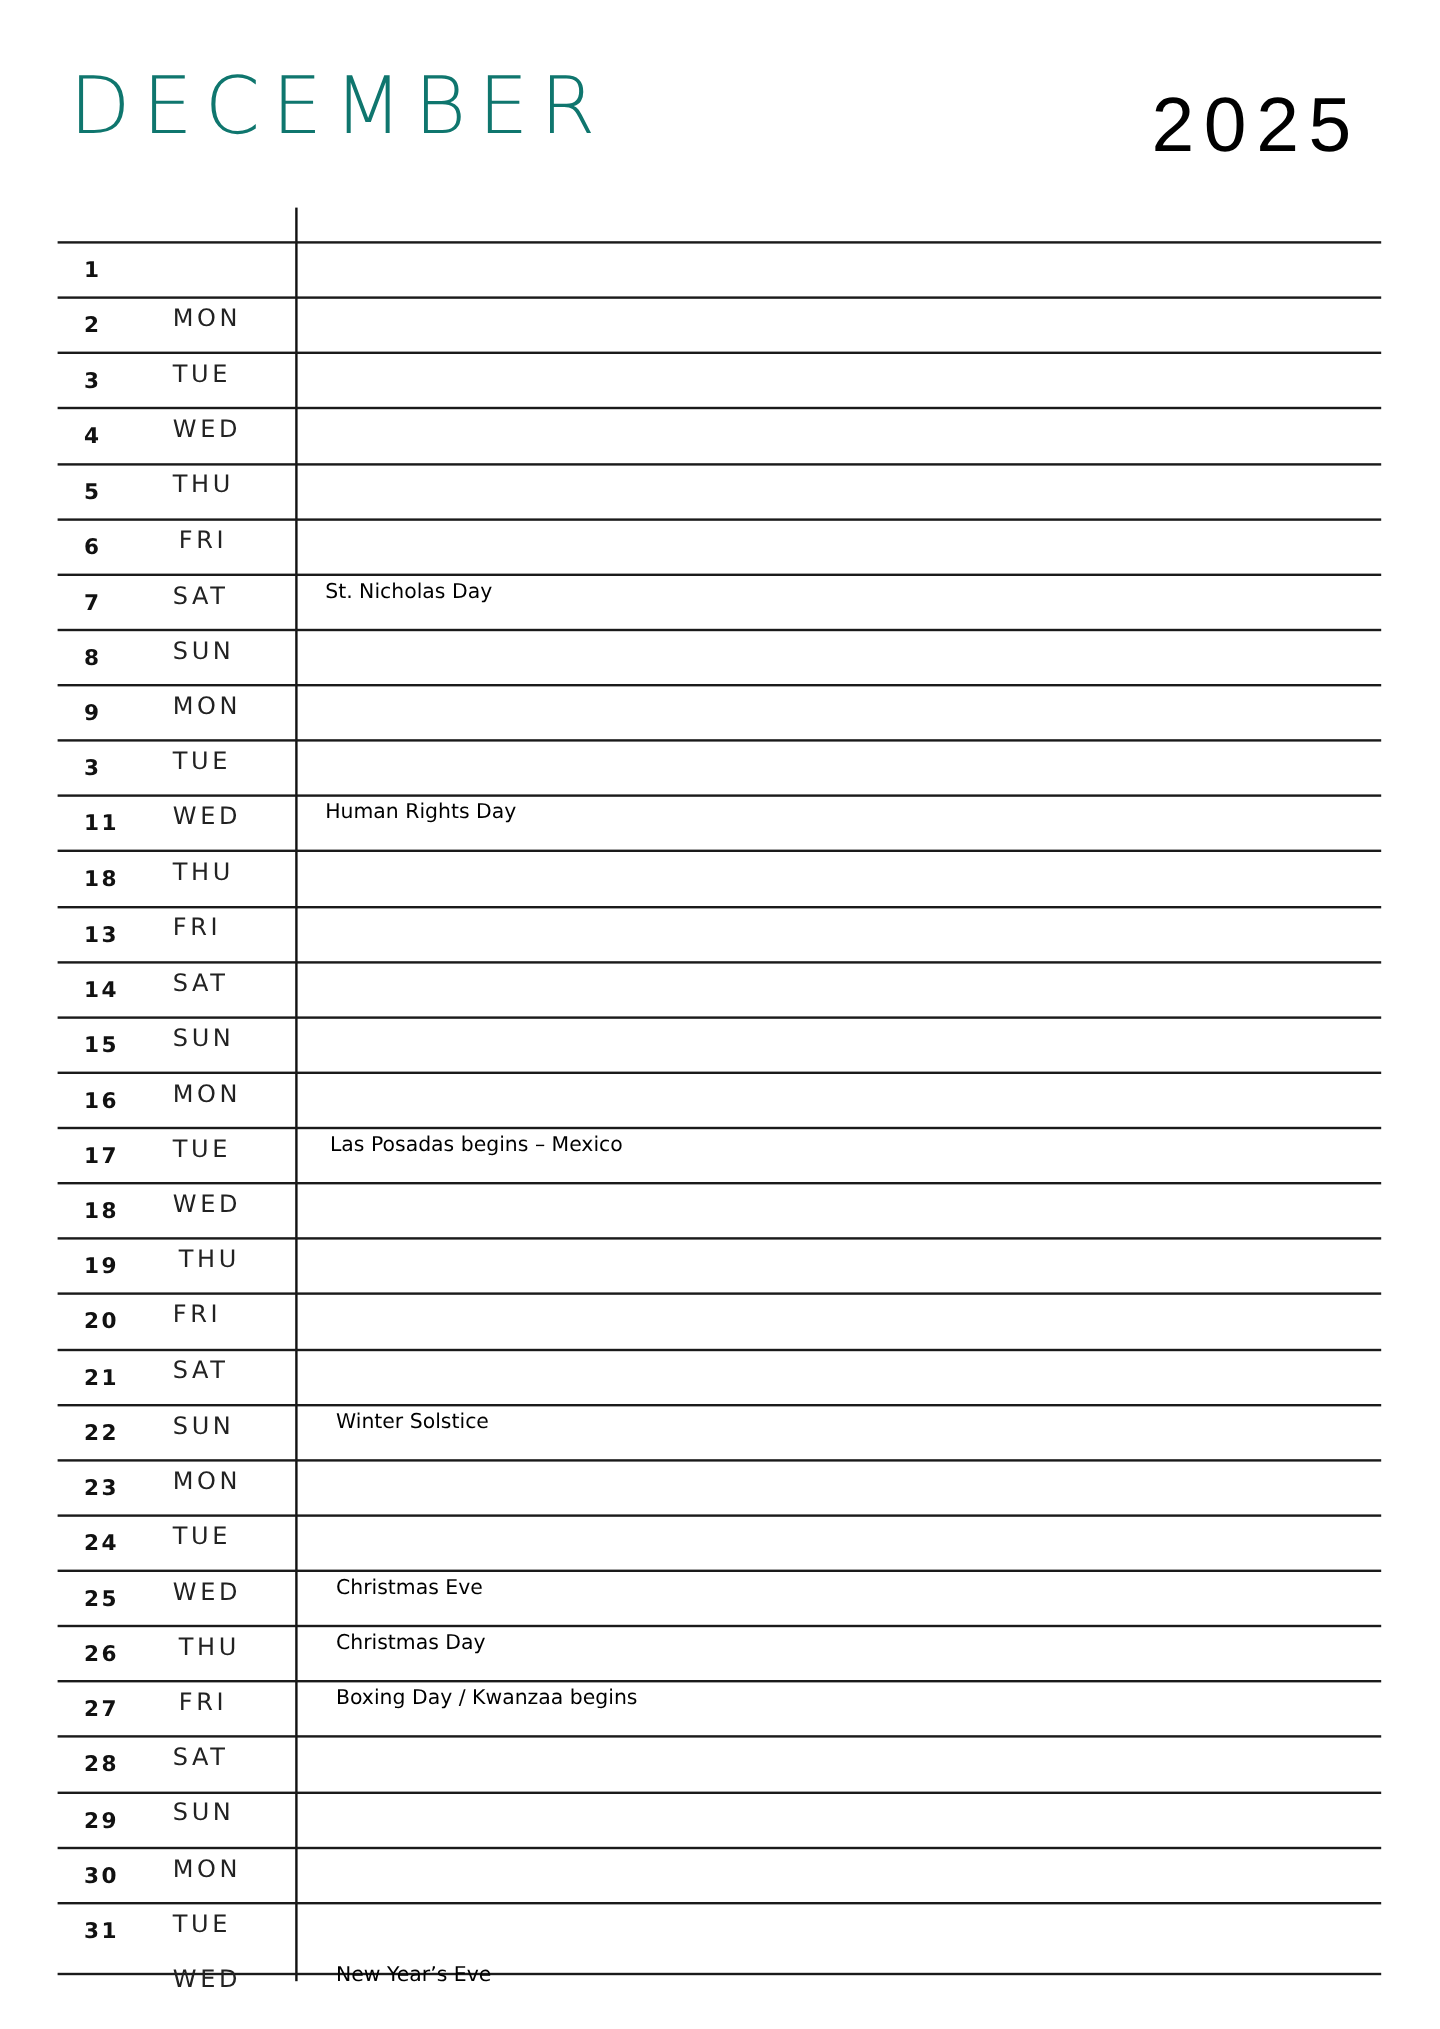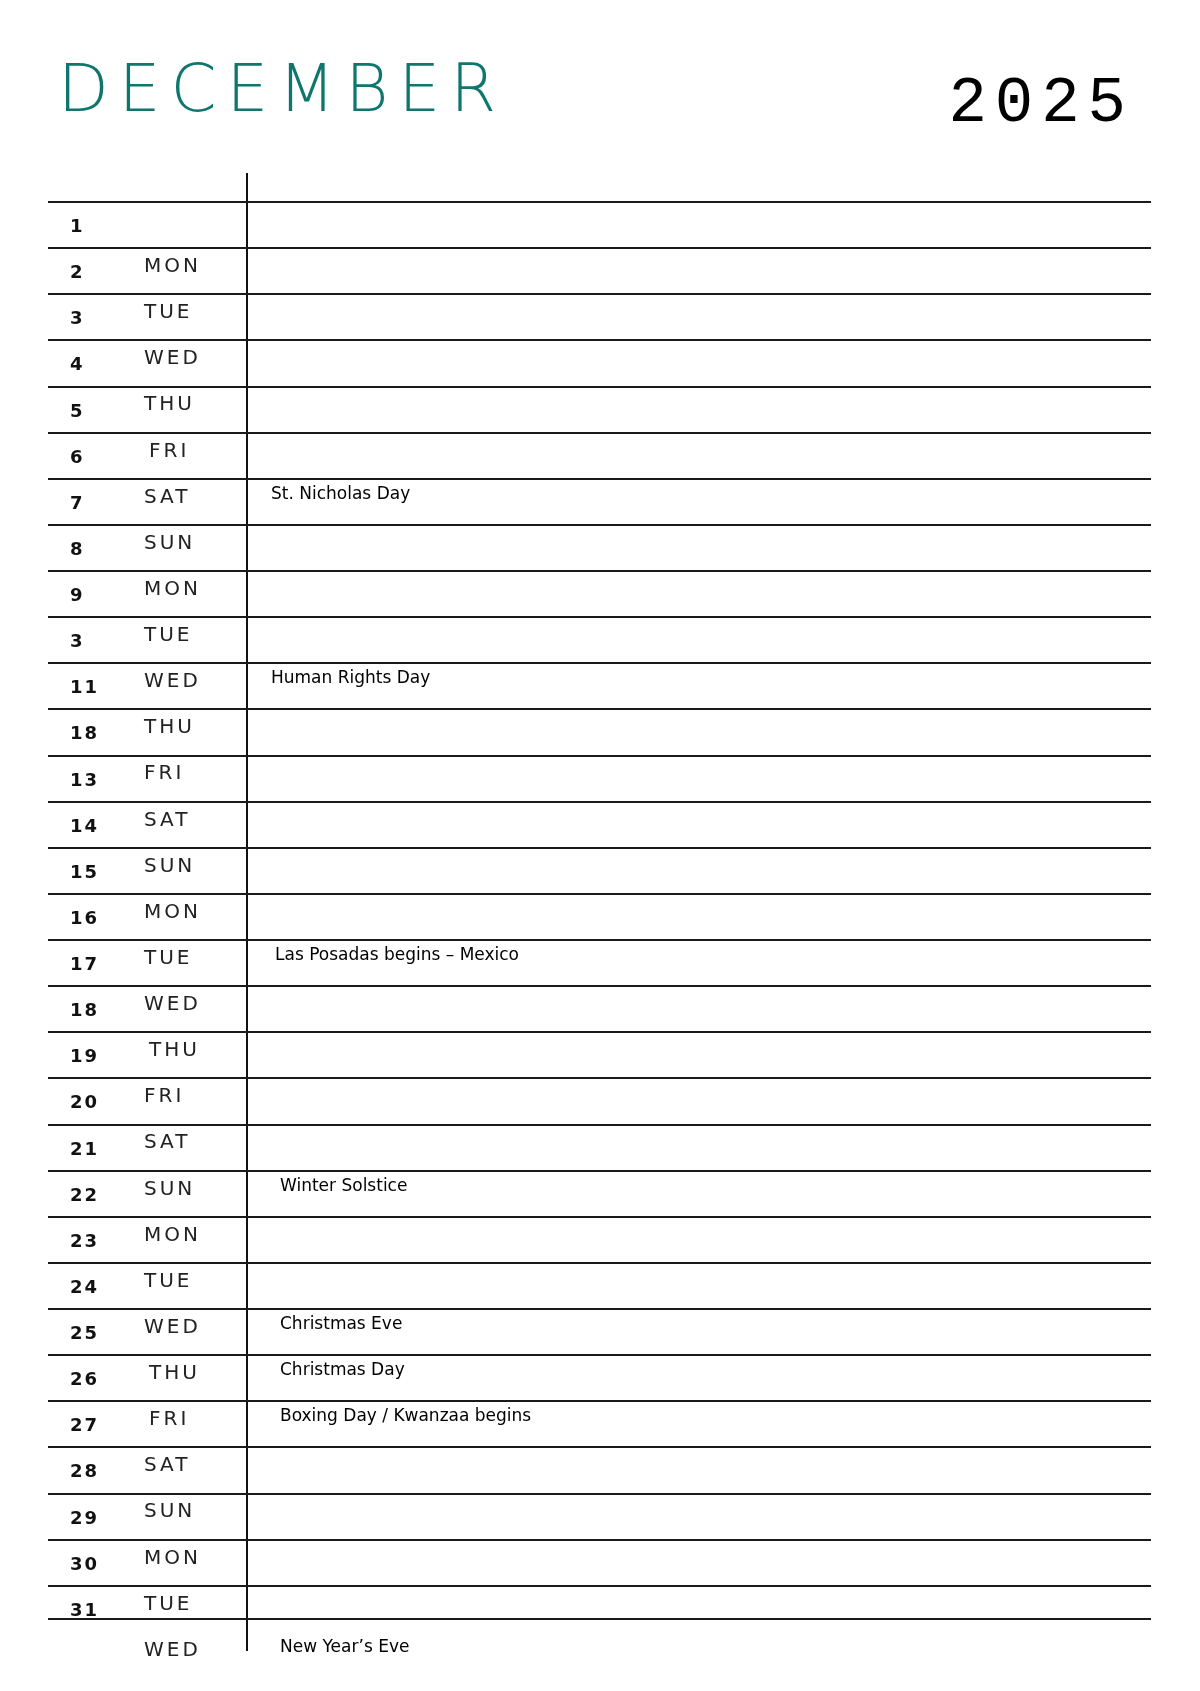--- a/index.html
+++ b/index.html
@@ -1,22 +1,22 @@
 <!DOCTYPE html>
 <html><head>
 <meta charset="utf-8">
 <style>
   html, body { margin: 0; padding: 0; background: #ffffff; }
   body { width: 1200px; height: 1691px; position: relative; overflow: hidden; font-family: "Liberation Sans", sans-serif; color: #111; }
   .month-title { position: absolute; left: 58px; top: 56px; font-family: "DejaVu Sans", sans-serif; font-weight: 300; font-size: 66px; letter-spacing: 10px; line-height: 1; color: #0f766e; -webkit-text-stroke: 0; }
-  .year-title { position: absolute; right: 66px; top: 72px; font-family: Liberation Mono, monospace; font-size: 64px; letter-spacing: 8px; line-height: 1; color: #000; margin-left: 48px; }
+  .year-title { position: absolute; right: 66px; top: 72px; font-family: Liberation Sans, sans-serif; font-size: 64px; letter-spacing: 8px; line-height: 1; color: #000; margin-left: 48px; }
   .planner { position: absolute; left: 48px; top: 201px; width: 1103px; }
   .vline { position: absolute; left: 246px; top: 173px; width: 2px; height: 1478px; background: #111; }
   .row { position: relative; height: 46.13px; border-top: 2px solid #1a1a1a; box-sizing: border-box; }
-  .row.last { border-bottom: 2px solid #1a1a1a; height: 35px; }
+  .row.last { border-bottom: 2px solid #1a1a1a; height: 61px; }
   .day-num { position: absolute; left: 22px; top: 12px; width: 60px; font-family: "DejaVu Sans", sans-serif; font-weight: bold; font-size: 18px; letter-spacing: 2px; color: #111; }
   .day-name { position: absolute; left: 96px; top: 10px; font-family: "DejaVu Sans", sans-serif; font-size: 20px; letter-spacing: 3px; color: #222; margin-top: 40px; }
   .day-name.shift { left: 101px; }
   .event { position: absolute; left: 223px; top: 13px; font-family: "DejaVu Sans", sans-serif; font-size: 17px; color: #000000; white-space: nowrap; margin-top: 36px; }
   .event.indent1 { left: 227px; text-align: right; }
   .event.indent2 { left: 232px; }
 </style>
 </head>
 <body>
 

